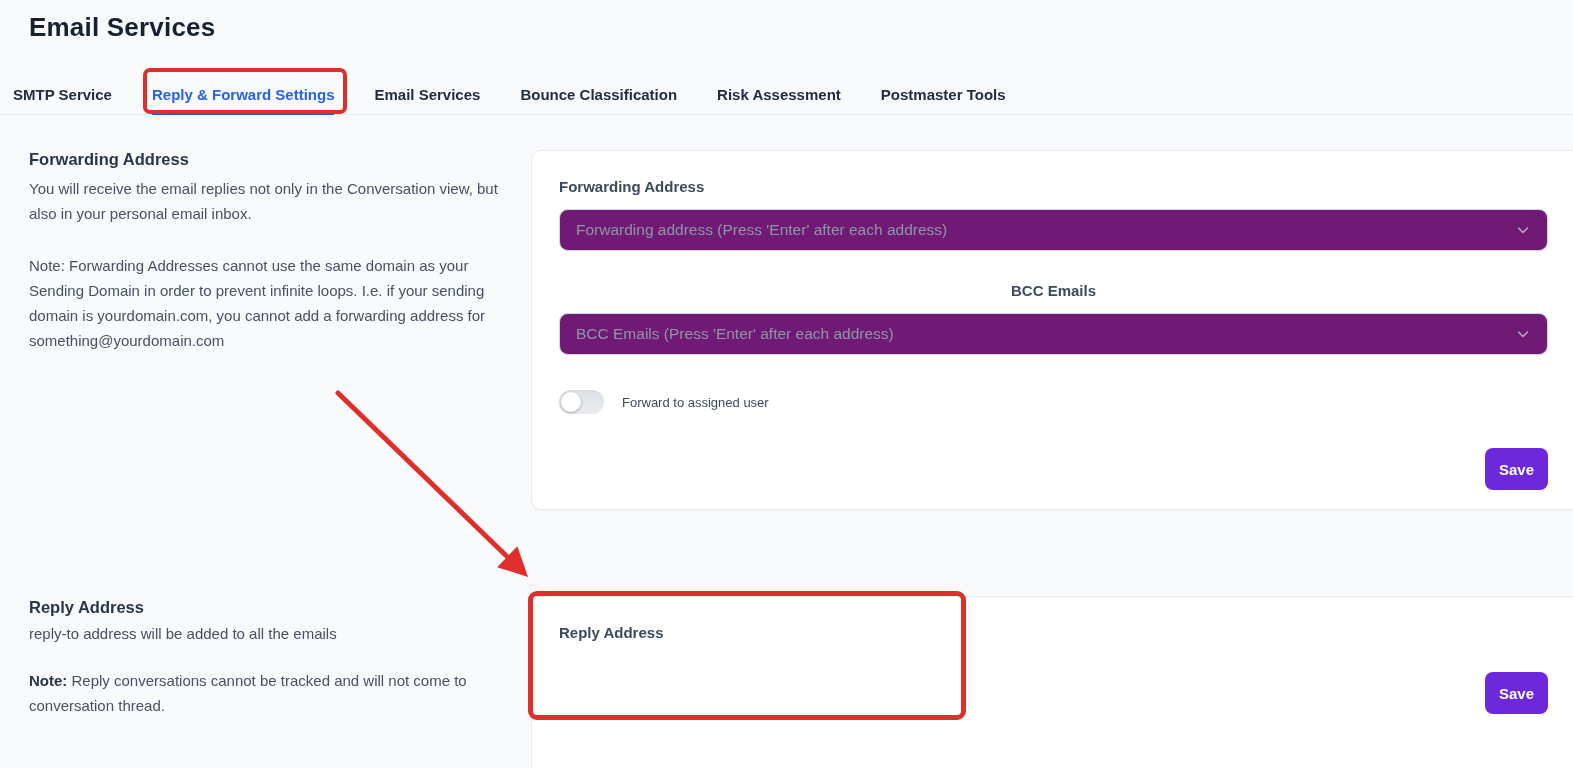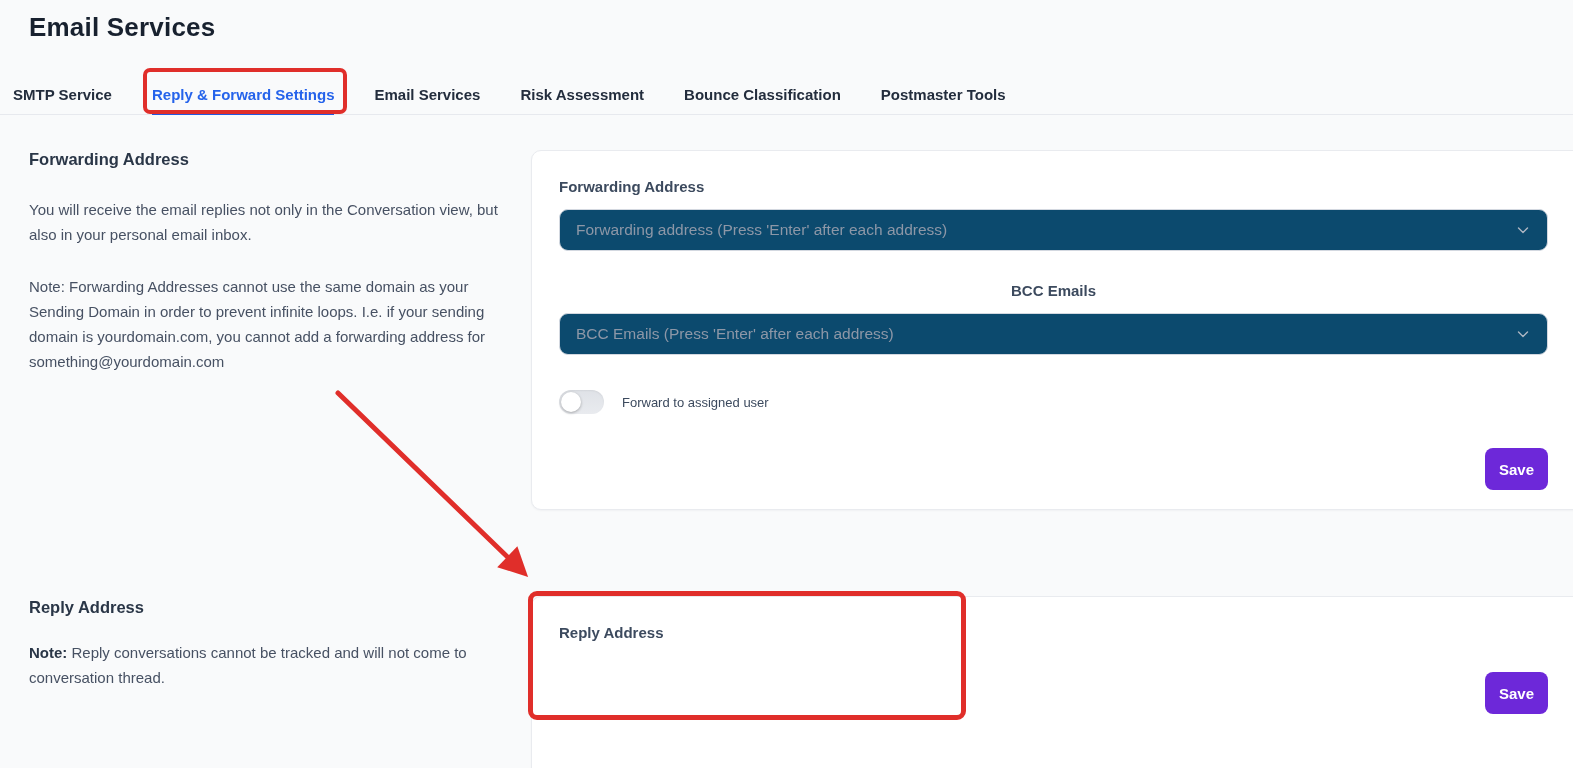--- a/index.html
+++ b/index.html
@@ -46,21 +46,21 @@
 
   
   .side-col { position:absolute; left:29px; width:472px; }
   .side-col h2 {
     font-size:16.5px; font-weight:700; color:#2a3647; line-height:22px;
   }
   .side-col p {
     font-size:15px; color:#475163; line-height:25px;
   }
   .col-forwarding { top:148px; }
-  .col-forwarding p.desc { margin-top:27px; }
+  .col-forwarding p.desc { margin-top:6px; }
   .col-forwarding p.note { margin-top:27px; }
   .col-reply { top:596px; }
   .col-reply p.desc { margin-top:3px; }
   .col-reply p.note { margin-top:22px; }
   .col-reply .note b { font-weight:700; color:#2a3647; }
 
   
   .card {
     position:absolute; left:531px; right:-14px;
     background:#ffffff;
@@ -73,21 +73,21 @@
   .card-reply { top:596px; height:210px; }
 
   .field-label {
     font-size:15px; font-weight:700; color:#3c4a5e; line-height:20px;
   }
   .select-box {
     margin-top:12px;
     height:42px;
     border:1px solid #d3d8e0;
     border-radius:9px;
-    background:#0c4a6e;
+    background:#701a75;
     display:flex; align-items:center;
     padding:0 16px;
     cursor:text;
   }
   .select-box .placeholder {
     flex:1;
     font-size:15.5px; color:#8d97a7;
     white-space:nowrap; overflow:hidden;
   }
   .select-box .chevron { flex:none; display:flex; color:#aeb6c2; }
@@ -153,24 +153,24 @@
     </div>
     <div class="tab active">
       <span>Reply &amp; Forward Settings</span>
       <span class="tab-underline"></span>
       <span class="tab-annotation"></span>
     </div>
     <div class="tab">
       <span>Email Services</span>
     </div>
     <div class="tab">
+      <span>Bounce Classification</span>
+    </div>
+    <div class="tab">
       <span>Risk Assessment</span>
-    </div>
-    <div class="tab">
-      <span>Bounce Classification</span>
     </div>
     <div class="tab">
       <span>Postmaster Tools</span>
     </div>
   </nav>
 
   <div class="side-col col-forwarding">
     <h2>Forwarding Address</h2>
     <p class="desc">You will receive the email replies not only in the Conversation view, but also in your personal email inbox.</p>
     <p class="note">Note: Forwarding Addresses cannot use the same domain as your Sending Domain in order to prevent infinite loops. I.e. if your sending domain is yourdomain.com, you cannot add a forwarding address for something@yourdomain.com</p>
@@ -204,20 +204,21 @@
       <span class="toggle-label">Forward to assigned user</span>
     </div>
 
     <div class="save-row">
       <button class="save-btn">Save</button>
     </div>
   </section>
 
   <div class="side-col col-reply">
     <h2>Reply Address</h2>
+    <p class="desc">reply-to address will be added to all the emails</p>
     <p class="note"><b>Note:</b><span> Reply conversations cannot be tracked and will not come to conversation thread.</span></p>
   </div>
 
   <section class="card card-reply">
     <div class="field-label">Reply Address</div>
 
     <div class="save-row">
       <button class="save-btn">Save</button>
     </div>
   </section>

